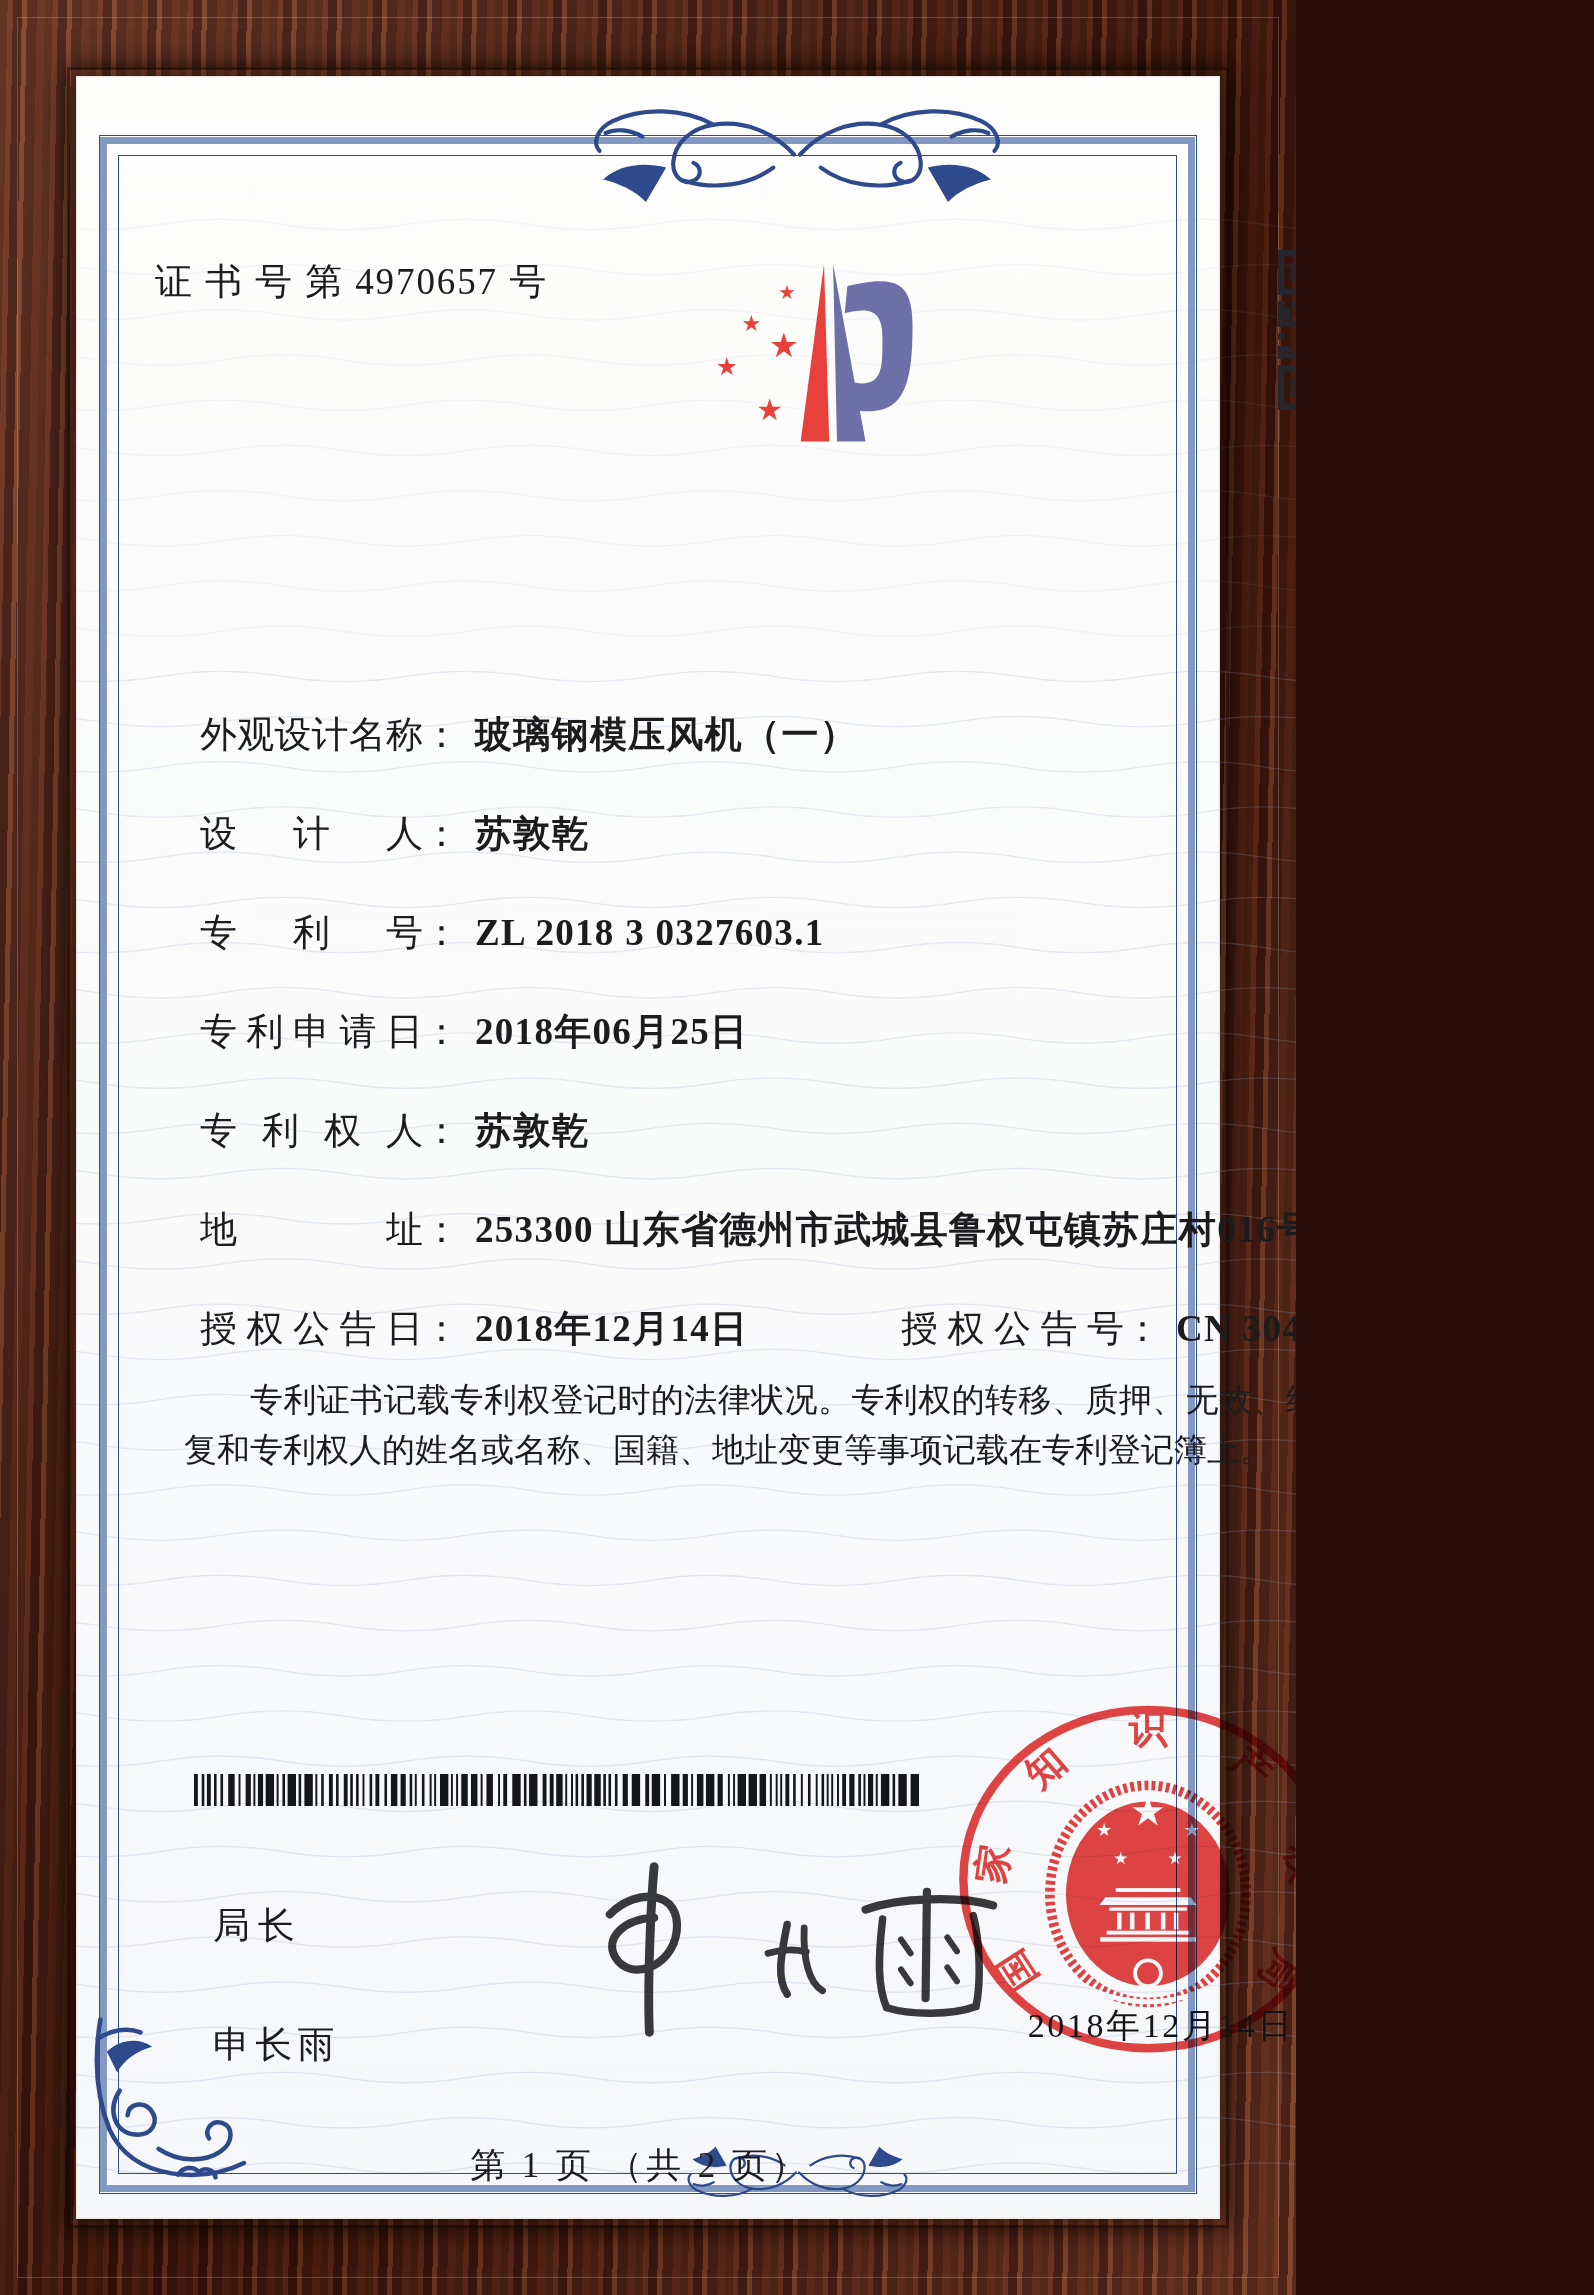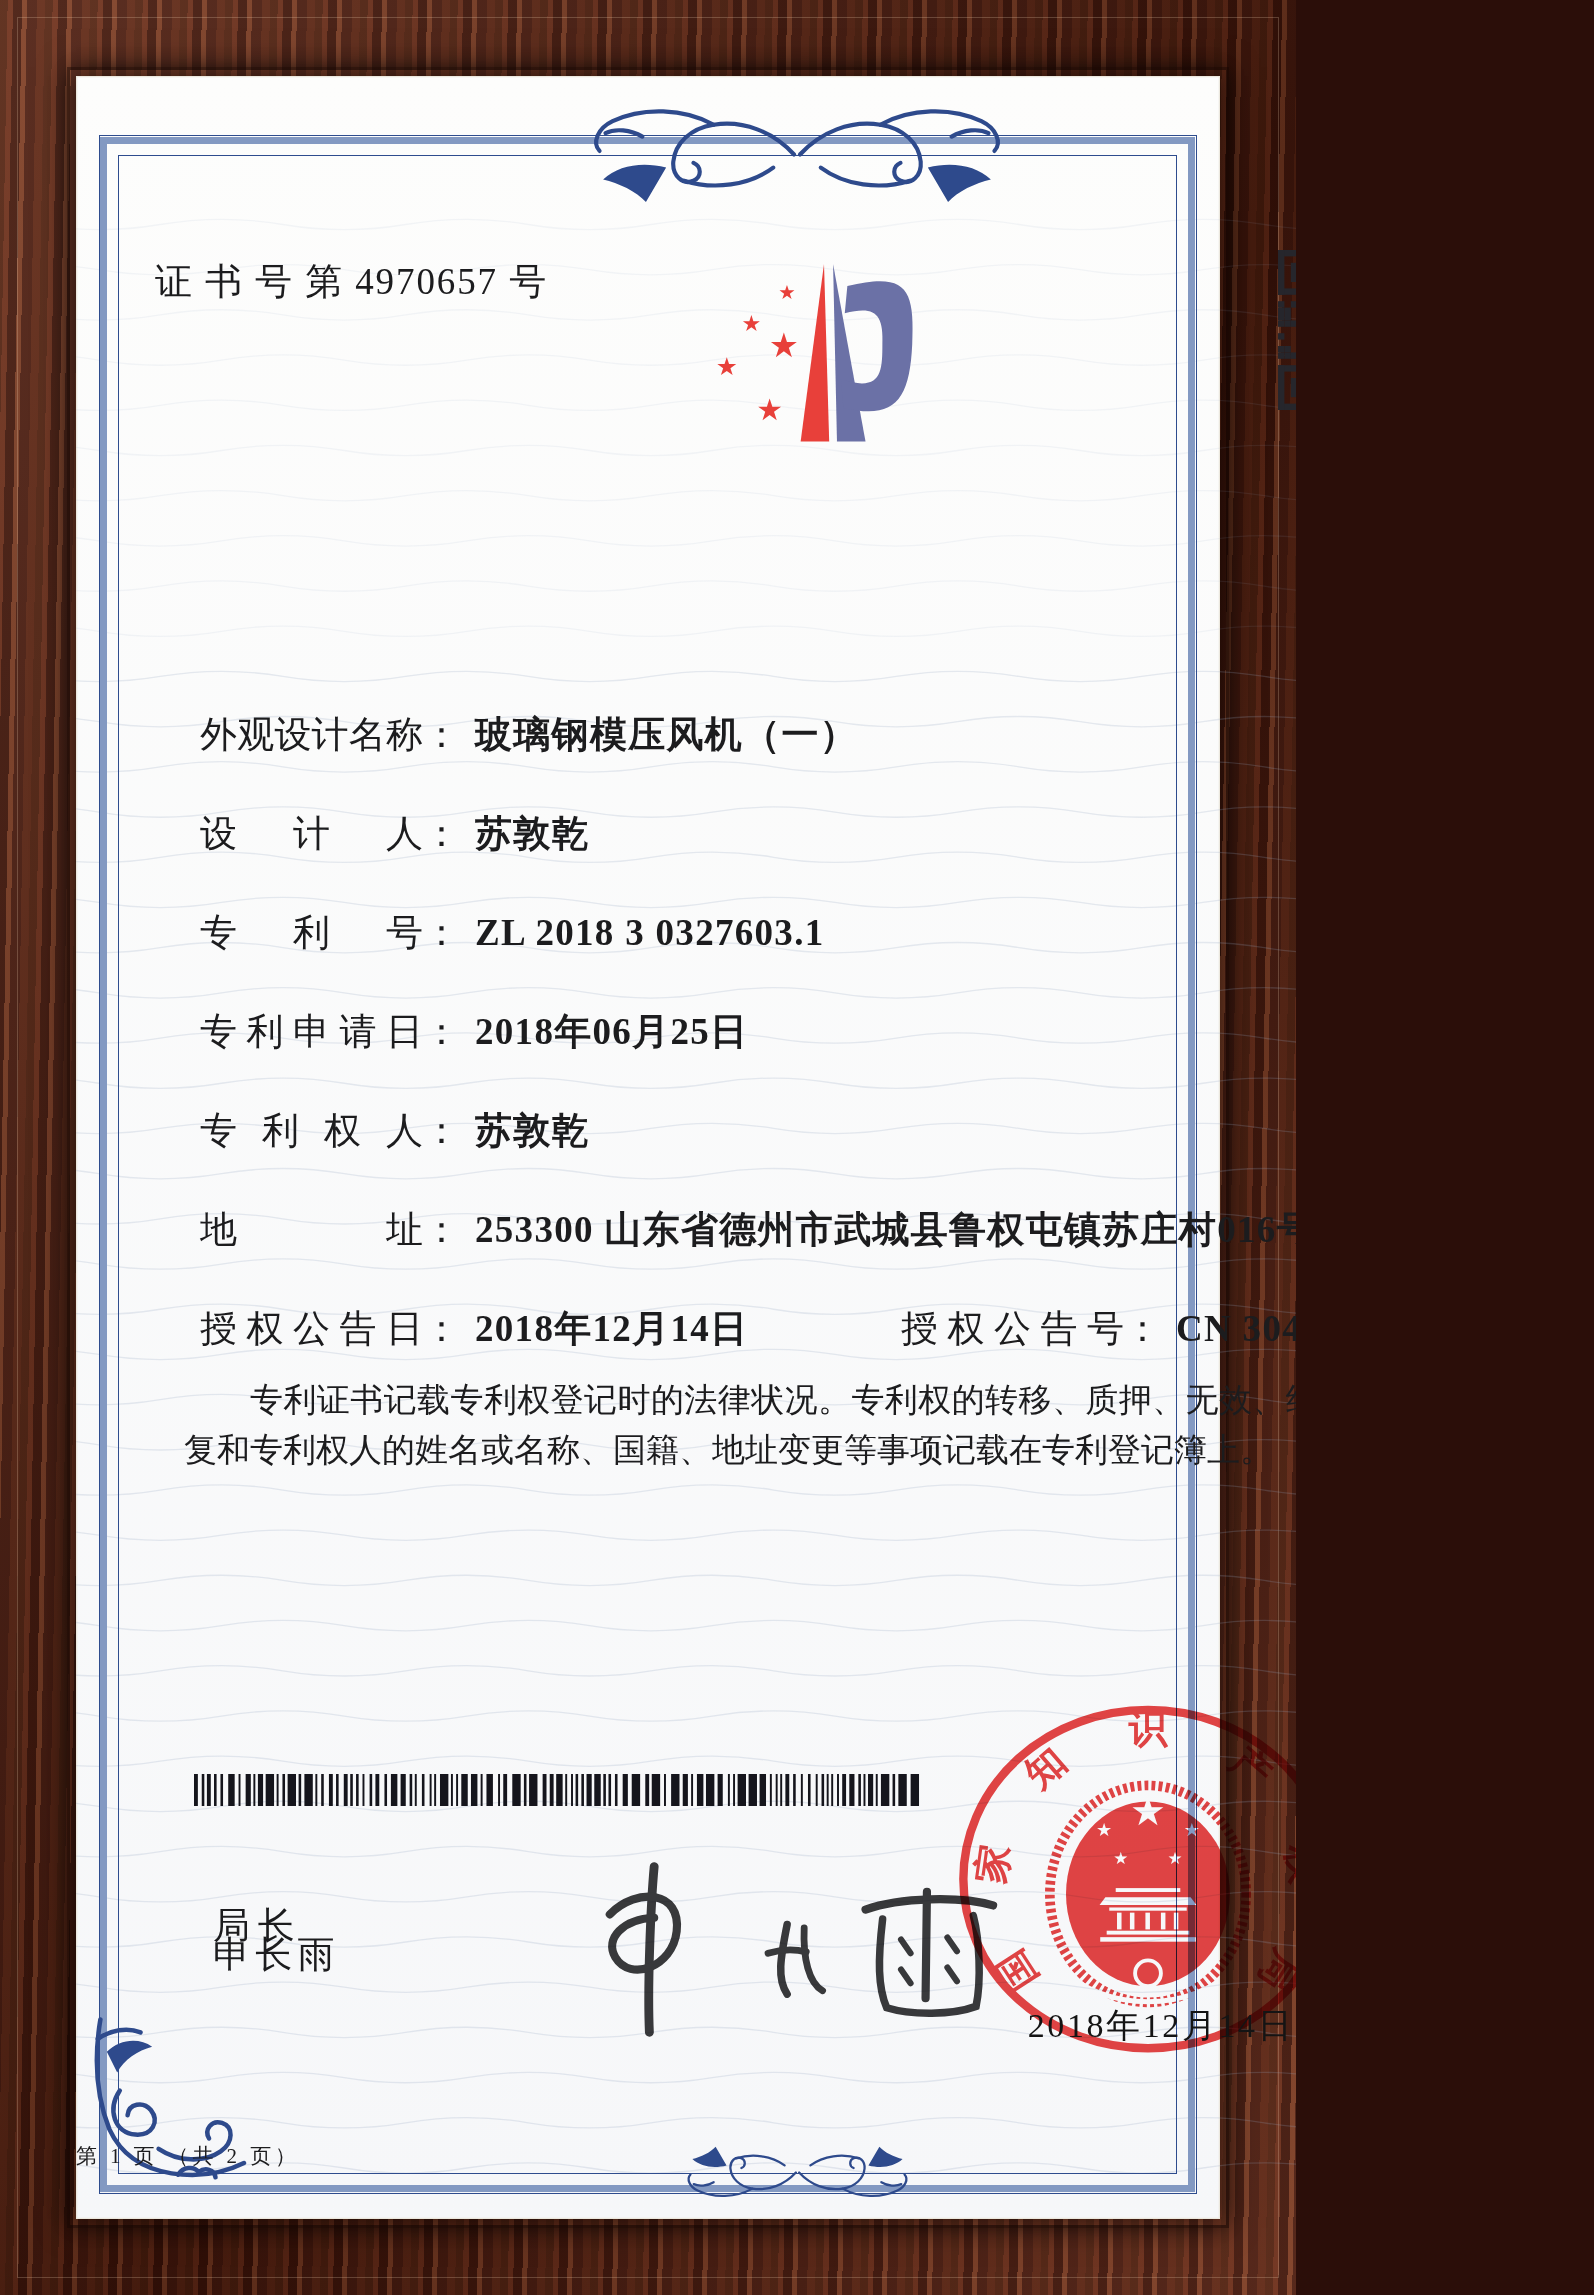--- a/index.html
+++ b/index.html
@@ -38,26 +38,26 @@
   .val{display:inline-block;margin-left:15px;letter-spacing:1.3px;font-weight:bold;}
   .pair2{position:absolute;left:701px;top:0;}
   
   .paras{position:absolute;left:108px;top:1299px;width:1235px;z-index:3;
          font-size:33px;line-height:50px;text-align:justify;}
   .paras p{margin:0;text-indent:66px;}
   .paras p + p{}
   
   .barcode{position:absolute;left:118px;top:1698px;width:736px;height:32px;z-index:3;}
   .signer-title{position:absolute;left:137px;top:1825px;font-size:37px;letter-spacing:7.7px;z-index:3;}
-  .signer-name{position:absolute;left:137px;top:1854px;font-size:37px;letter-spacing:5.2px;z-index:3;}
+  .signer-name{position:absolute;left:137px;top:1944px;font-size:37px;letter-spacing:5.2px;z-index:3;}
   .signature{position:absolute;left:452px;top:1769px;width:491px;height:200px;z-index:4;mix-blend-mode:multiply;}
   .seal{position:absolute;left:875px;top:1621px;width:394px;height:368px;z-index:4;mix-blend-mode:multiply;}
   .seal-date{position:absolute;left:904px;top:1927px;width:362px;text-align:center;
              font-size:34px;letter-spacing:2.6px;color:#141414;z-index:5;}
-  .footer{position:absolute;left:0;right:16px;top:2066px;text-align:left;font-size:21px;
+  .footer{position:absolute;left:0;right:16px;top:2066px;text-align:center;font-size:35px;
           letter-spacing:3.9px;z-index:3;}
 </style>
 </head>
 <body>
 
 <div class="page">
   <div class="frame"></div>
 
   <div class="paper">
     <svg class="waves" id="waves" width="1443" height="2143" viewBox="0 0 2234 3319">

